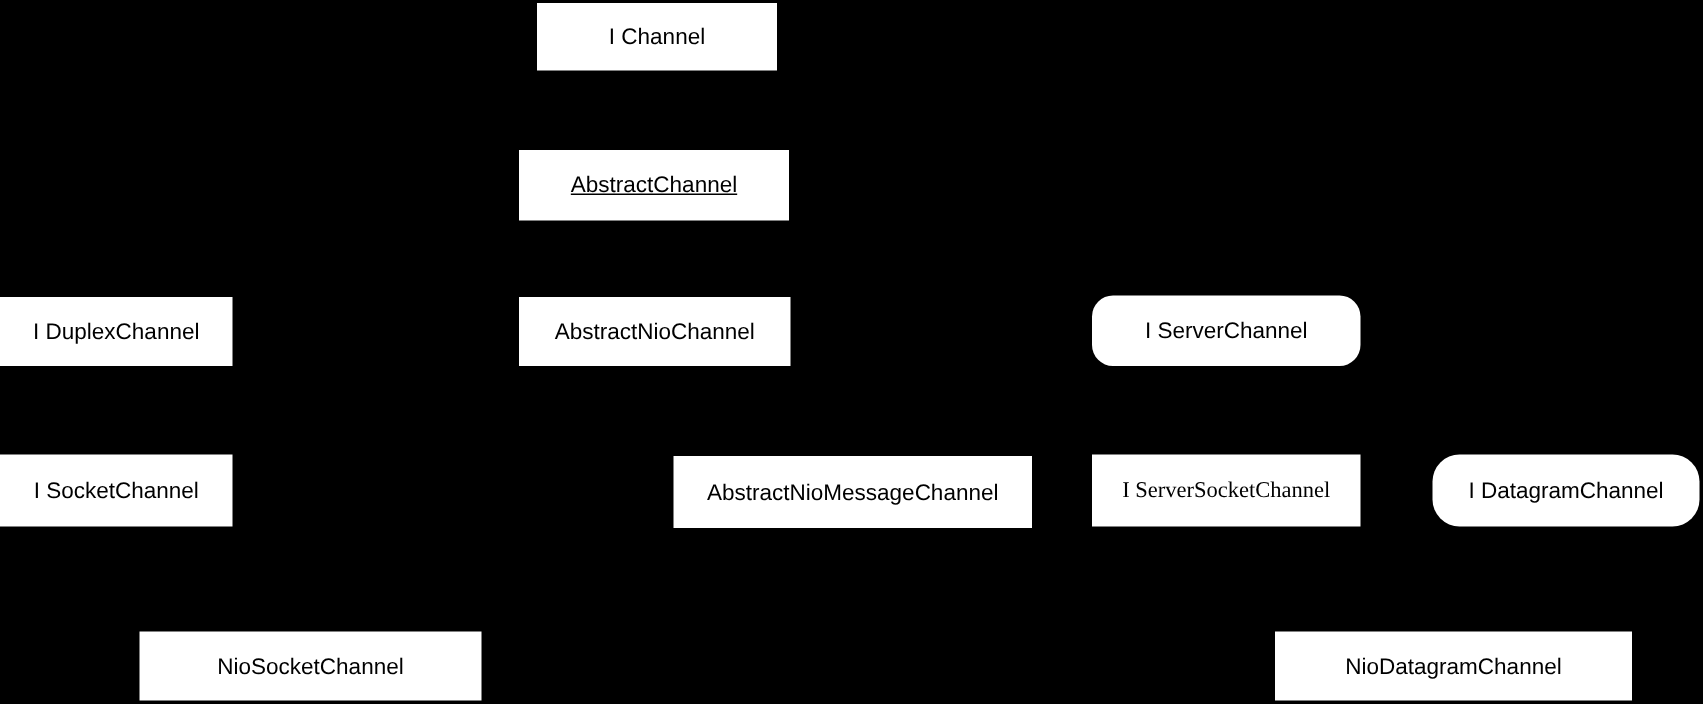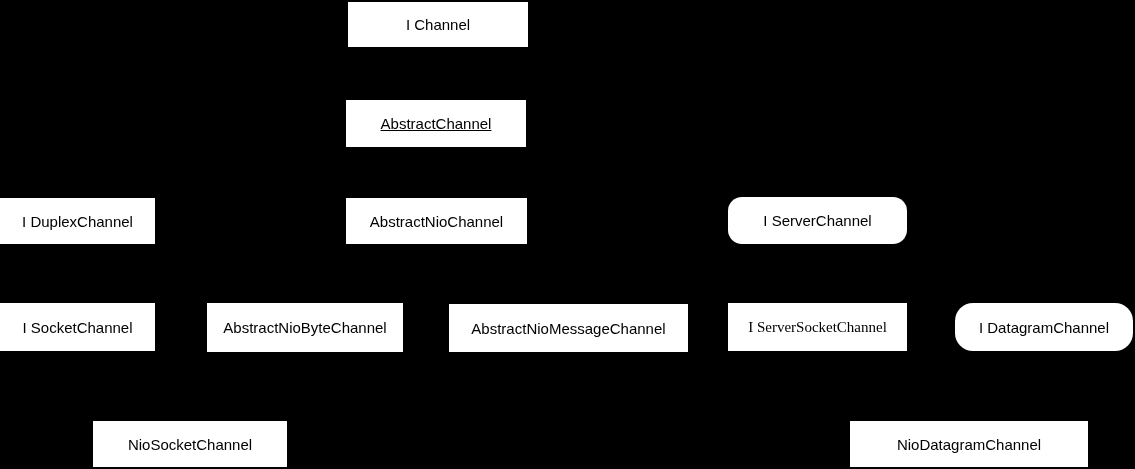--- a/index.html
+++ b/index.html
@@ -27,38 +27,37 @@
     white-space: nowrap;
     box-sizing: border-box;
     text-align: center;
   }
 </style>
 </head>
 <body>
 
 <div class="canvas">
 
-  <div class="node" style="left:348px; top:2px; width:180px; height:45px;">I Channel</div>
+  <div class="node" style="left:358px; top:2px; width:160px; height:45px;">I Channel</div>
 
   <div class="node" style="left:346px; top:100px; width:180px; height:47px;text-decoration:underline;">AbstractChannel</div>
 
   <div class="node" style="left:0px; top:198px; width:155px; height:46px;">I DuplexChannel</div>
 
   <div class="node" style="left:346px; top:198px; width:181px; height:46px;">AbstractNioChannel</div>
 
   <div class="node" style="left:728px; top:197px; width:179px; height:47px;border-radius:14px;">I ServerChannel</div>
 
   <div class="node" style="left:0px; top:303px; width:155px; height:48px;">I SocketChannel</div>
 
-  <div class="node" style="left:207px; top:303px; width:196px; height:49px;">AbstractNioByteChannel</div>
 
   <div class="node" style="left:449px; top:304px; width:239px; height:48px;">AbstractNioMessageChannel</div>
 
   <div class="node" style="left:728px; top:303px; width:179px; height:48px;font-family:Liberation Serif, serif;">I ServerSocketChannel</div>
 
   <div class="node" style="left:955px; top:303px; width:178px; height:48px;border-radius:18px;">I DatagramChannel</div>
 
-  <div class="node" style="left:93px; top:421px; width:194px; height:46px;">NioSocketChannel</div>
+  <div class="node" style="left:93px; top:421px; width:228px; height:46px;">NioSocketChannel</div>
 
 
   <div class="node" style="left:850px; top:421px; width:238px; height:46px;">NioDatagramChannel</div>
 
 </div>
 
 </body></html>

